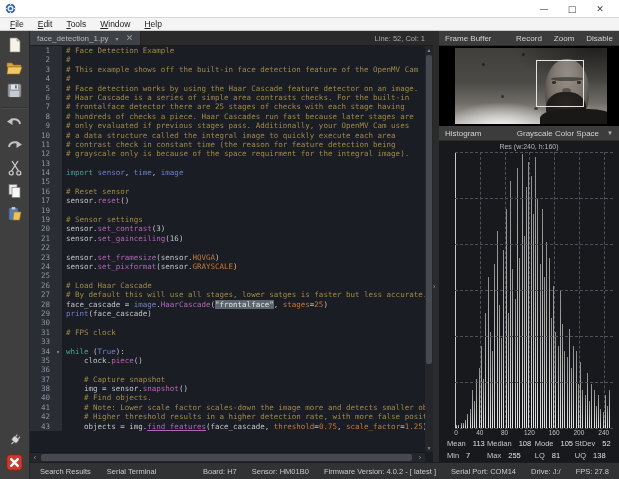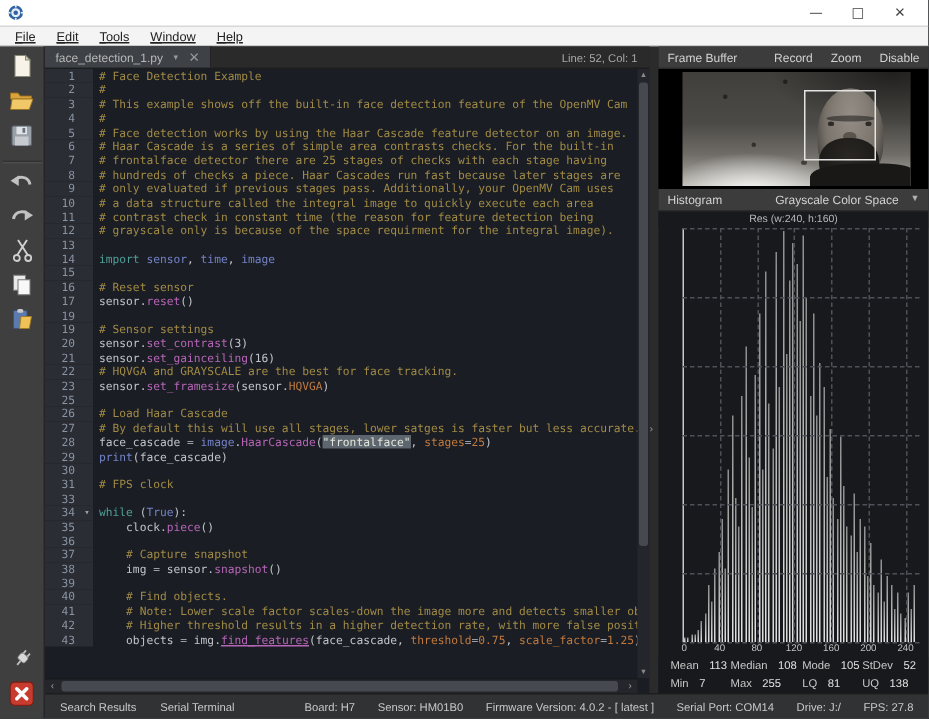--- a/index.html
+++ b/index.html
@@ -11,21 +11,21 @@
   .titlebar{position:absolute;left:0;top:0;right:0;height:18px;background:#ffffff;
     display:flex;align-items:center;padding:0 5px;font-size:9px;color:#111;border-bottom:1px solid #d8d8d8;}
   .titlebar .logo{width:11px;height:11px;margin-right:5px;flex:none;}
   .win-controls{margin-left:auto;display:flex;gap:0;}
   .win-btn{width:28px;height:17px;display:flex;align-items:center;justify-content:center;
     font-size:9px;color:#444;font-family:"DejaVu Sans",sans-serif;}
 
   
   .menubar{position:absolute;left:0;top:18px;right:0;height:13px;background:#f4f4f4;
     border-bottom:1px solid #c9c9c9;display:flex;align-items:center;font-size:8.5px;color:#222;padding-left:3px;}
-  .menu-item{padding:0 7px;height:100%;display:flex;align-items:center;text-decoration:underline;}
+  .menu-item{padding:0 7px;height:100%;display:flex;align-items:center;}
   .menu-item u{text-decoration:underline;}
 
   
   .toolbar{position:absolute;left:0;top:31px;width:30px;bottom:0;background:#3f3f3f;
     border-right:1px solid #26262a;display:flex;flex-direction:column;align-items:center;padding:4px 0 3px;}
   .tool-btn{width:24px;height:23px;display:flex;align-items:center;justify-content:center;flex:none;}
   .tool-sep{width:26px;height:2px;border-top:1px solid #333;border-bottom:1px solid #4c4c4c;margin:3px 0;flex:none;}
   .tool-spacer{flex:1;}
 
   
@@ -254,36 +254,36 @@
         <div class="code-row"><span class="gutter">12</span><span class="foldcol"></span><span class="code-text"><span class="tk-c"># grayscale only is because of the space requirment for the integral image).</span></span></div>
         <div class="code-row"><span class="gutter">13</span><span class="foldcol"></span><span class="code-text"></span></div>
         <div class="code-row"><span class="gutter">14</span><span class="foldcol"></span><span class="code-text"><span class="tk-k">import </span><span class="tk-m">sensor</span><span class="tk-p">, </span><span class="tk-m">time</span><span class="tk-p">, </span><span class="tk-m">image</span></span></div>
         <div class="code-row"><span class="gutter">15</span><span class="foldcol"></span><span class="code-text"></span></div>
         <div class="code-row"><span class="gutter">16</span><span class="foldcol"></span><span class="code-text"><span class="tk-c"># Reset sensor</span></span></div>
         <div class="code-row"><span class="gutter">17</span><span class="foldcol"></span><span class="code-text"><span class="tk-p">sensor.</span><span class="tk-f">reset</span><span class="tk-p">()</span></span></div>
         <div class="code-row"><span class="gutter">19</span><span class="foldcol"></span><span class="code-text"></span></div>
         <div class="code-row"><span class="gutter">19</span><span class="foldcol"></span><span class="code-text"><span class="tk-c"># Sensor settings</span></span></div>
         <div class="code-row"><span class="gutter">20</span><span class="foldcol"></span><span class="code-text"><span class="tk-p">sensor.</span><span class="tk-f">set_contrast</span><span class="tk-p">(3)</span></span></div>
         <div class="code-row"><span class="gutter">21</span><span class="foldcol"></span><span class="code-text"><span class="tk-p">sensor.</span><span class="tk-f">set_gainceiling</span><span class="tk-p">(16)</span></span></div>
-        <div class="code-row"><span class="gutter">22</span><span class="foldcol"></span><span class="code-text"><span class="tk-c"># HQVGA and GRAYSCALE are the best for face tracking.</span></span></div>
+        <div class="code-row"><span class="gutter">22</span><span class="foldcol"></span></div>
         <div class="code-row"><span class="gutter">23</span><span class="foldcol"></span><span class="code-text"><span class="tk-p">sensor.</span><span class="tk-f">set_framesize</span><span class="tk-p">(sensor.</span><span class="tk-o">HQVGA</span><span class="tk-p">)</span></span></div>
+        <div class="code-row"><span class="gutter">24</span><span class="foldcol"></span><span class="code-text"><span class="tk-p">sensor.</span><span class="tk-f">set_pixformat</span><span class="tk-p">(sensor.</span><span class="tk-o">GRAYSCALE</span><span class="tk-p">)</span></span></div>
         <div class="code-row"><span class="gutter">25</span><span class="foldcol"></span><span class="code-text"></span></div>
         <div class="code-row"><span class="gutter">26</span><span class="foldcol"></span><span class="code-text"><span class="tk-c"># Load Haar Cascade</span></span></div>
         <div class="code-row"><span class="gutter">27</span><span class="foldcol"></span><span class="code-text"><span class="tk-c"># By default this will use all stages, lower satges is faster but less accurate.</span></span></div>
         <div class="code-row"><span class="gutter">28</span><span class="foldcol"></span><span class="code-text"><span class="tk-p">face_cascade = </span><span class="tk-m">image</span><span class="tk-p">.</span><span class="tk-f">HaarCascade</span><span class="tk-p">(</span><span class="tk-s">"frontalface"</span><span class="tk-p">, </span><span class="tk-o">stages</span><span class="tk-p">=</span><span class="tk-o">25</span><span class="tk-p">)</span></span></div>
         <div class="code-row"><span class="gutter">29</span><span class="foldcol"></span><span class="code-text"><span class="tk-m">print</span><span class="tk-p">(face_cascade)</span></span></div>
         <div class="code-row"><span class="gutter">30</span><span class="foldcol"></span><span class="code-text"></span></div>
         <div class="code-row"><span class="gutter">31</span><span class="foldcol"></span><span class="code-text"><span class="tk-c"># FPS clock</span></span></div>
         <div class="code-row"><span class="gutter">33</span><span class="foldcol"></span><span class="code-text"></span></div>
         <div class="code-row"><span class="gutter">34</span><span class="foldcol">▾</span><span class="code-text"><span class="tk-k">while</span><span class="tk-p"> (</span><span class="tk-m">True</span><span class="tk-p">):</span></span></div>
         <div class="code-row"><span class="gutter">35</span><span class="foldcol"></span><span class="code-text"><span class="tk-p">    clock.</span><span class="tk-f">piece</span><span class="tk-p">()</span></span></div>
         <div class="code-row"><span class="gutter">36</span><span class="foldcol"></span><span class="code-text"></span></div>
         <div class="code-row"><span class="gutter">37</span><span class="foldcol"></span><span class="code-text"><span class="tk-c">    # Capture snapshot</span></span></div>
         <div class="code-row"><span class="gutter">38</span><span class="foldcol"></span><span class="code-text"><span class="tk-p">    img = sensor.</span><span class="tk-f">snapshot</span><span class="tk-p">()</span></span></div>
-        <div class="code-row"><span class="gutter">39</span><span class="foldcol"></span><span class="code-text"></span></div>
         <div class="code-row"><span class="gutter">40</span><span class="foldcol"></span><span class="code-text"><span class="tk-c">    # Find objects.</span></span></div>
         <div class="code-row"><span class="gutter">41</span><span class="foldcol"></span><span class="code-text"><span class="tk-c">    # Note: Lower scale factor scales-down the image more and detects smaller objects.</span></span></div>
         <div class="code-row"><span class="gutter">42</span><span class="foldcol"></span><span class="code-text"><span class="tk-c">    # Higher threshold results in a higher detection rate, with more false positives.</span></span></div>
         <div class="code-row"><span class="gutter">43</span><span class="foldcol"></span><span class="code-text"><span class="tk-p">    objects = img.</span><span class="tk-fu">find_features</span><span class="tk-p">(face_cascade, </span><span class="tk-o">threshold</span><span class="tk-p">=</span><span class="tk-o">0.75</span><span class="tk-p">, </span><span class="tk-o">scale_factor</span><span class="tk-p">=</span><span class="tk-o">1.25</span><span class="tk-p">)</span></span></div>
       </div>
     <div class="vscroll">
       <span class="arrow" style="top:0">▲</span>
       <div class="thumb"></div>
       <span class="arrow" style="bottom:0">▼</span>
     </div>

